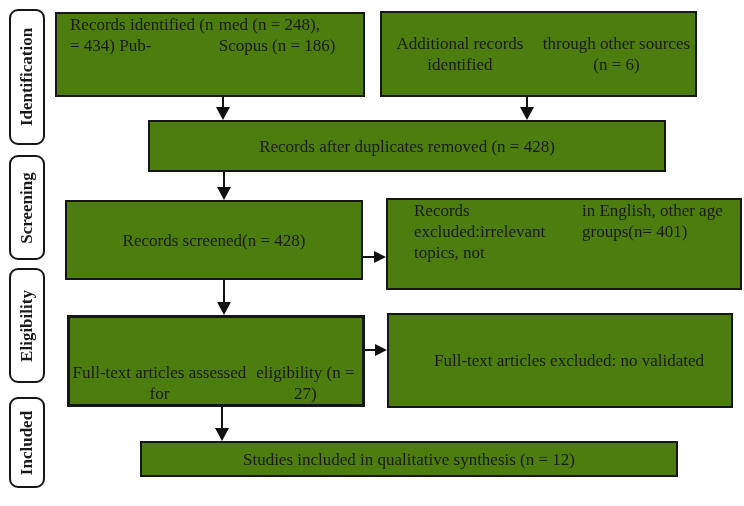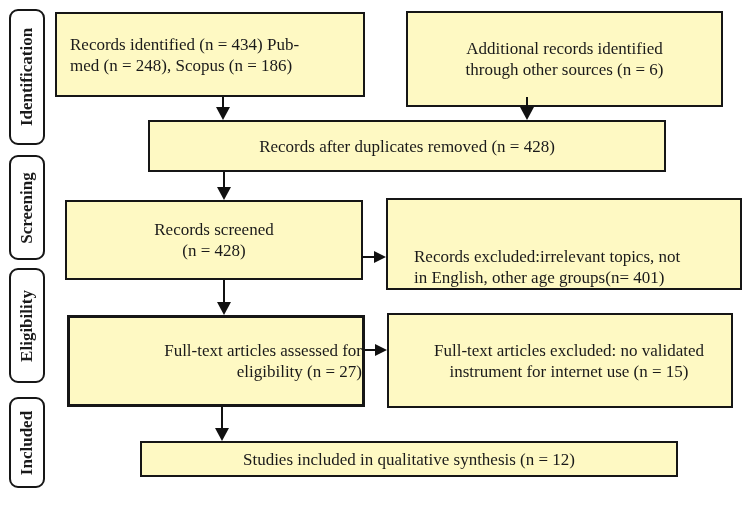--- a/index.html
+++ b/index.html
@@ -26,24 +26,24 @@
   }
   .stage span{
     transform:rotate(-90deg);
     white-space:nowrap;
     font-weight:bold;
     font-size:17px;
   }
   .fbox{
     position:absolute;
     border:2px solid #161616;
-    background:#fef9c3;
+    background:#4d7c0f;
     box-sizing:border-box;
     display:flex;
-    flex-direction:column;
+    flex-direction:row;
     justify-content:center;
     font-size:17px;
     line-height:21px;
     font-family:Liberation Serif, serif;
   }
   .fbox.center{align-items:center;text-align:center;}
   .fbox.left{align-items:flex-start;text-align:left;}
   .thick{border-width:3px;}
   .stem-v{position:absolute;width:2px;background:#111111;}
   .stem-h{position:absolute;height:2px;background:#111111;}
@@ -76,21 +76,21 @@
   </div>
   <div class="stage" style="top:397px;height:91px;">
     <span>Included</span>
   </div>
 
   <div class="fbox left" style="left:55px;top:12px;width:310px;height:85px;padding-left:13px;">
     <div>Records identified (n = 434) Pub-</div>
     <div>med (n = 248), Scopus (n = 186)</div>
   </div>
 
-  <div class="fbox center" style="left:380px;top:11px;width:317px;height:96px;margin-left:26px;">
+  <div class="fbox center" style="left:380px;top:11px;width:317px;height:86px;">
     <div>Additional records identified</div>
     <div>through other sources (n = 6)</div>
   </div>
 
   <div class="fbox center" style="left:148px;top:120px;width:518px;height:52px;">
     <div>Records after duplicates removed (n = 428)</div>
   </div>
 
   <div class="fbox center" style="left:65px;top:200px;width:298px;height:80px;">
     <div>Records screened</div>
@@ -102,21 +102,20 @@
     <div>in English, other age groups(n= 401)</div>
   </div>
 
   <div class="fbox center thick" style="left:67px;top:315px;width:298px;height:92px;align-items:flex-end;">
     <div>Full-text articles assessed for</div>
     <div>eligibility (n = 27)</div>
   </div>
 
   <div class="fbox center" style="left:387px;top:313px;width:346px;height:95px;padding-left:18px;">
     <div>Full-text articles excluded: no validated</div>
-    <div>instrument for internet use (n = 15)</div>
   </div>
 
   <div class="fbox center" style="left:140px;top:441px;width:538px;height:36px;">
     <div>Studies included in qualitative synthesis (n = 12)</div>
   </div>
 
   <div>
     <div class="stem-v" style="left:222px;top:97px;height:11px;"></div>
     <div class="ah-down" style="left:216px;top:107px;"></div>
   </div>

